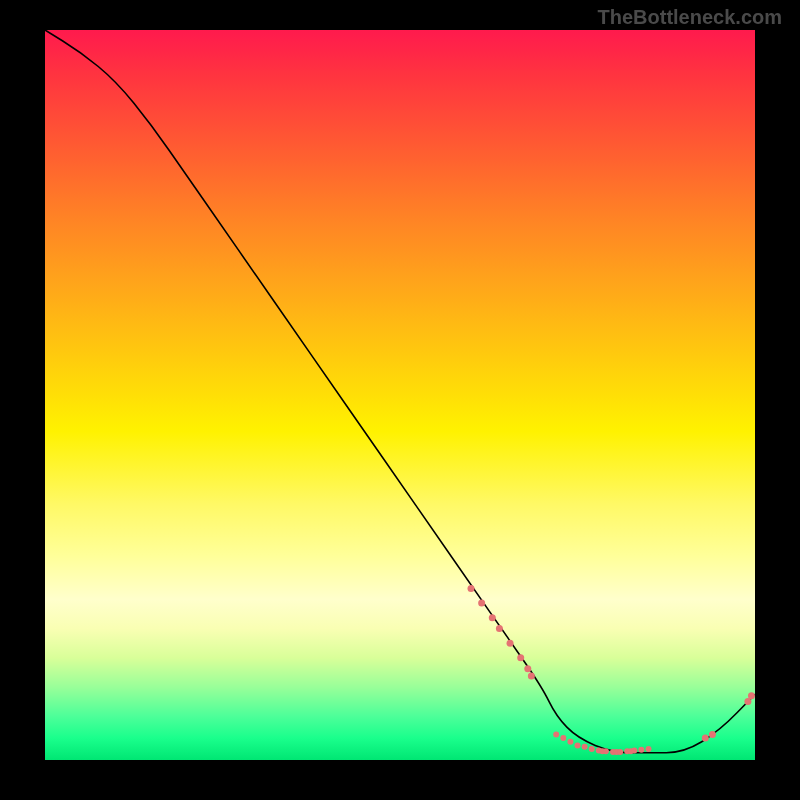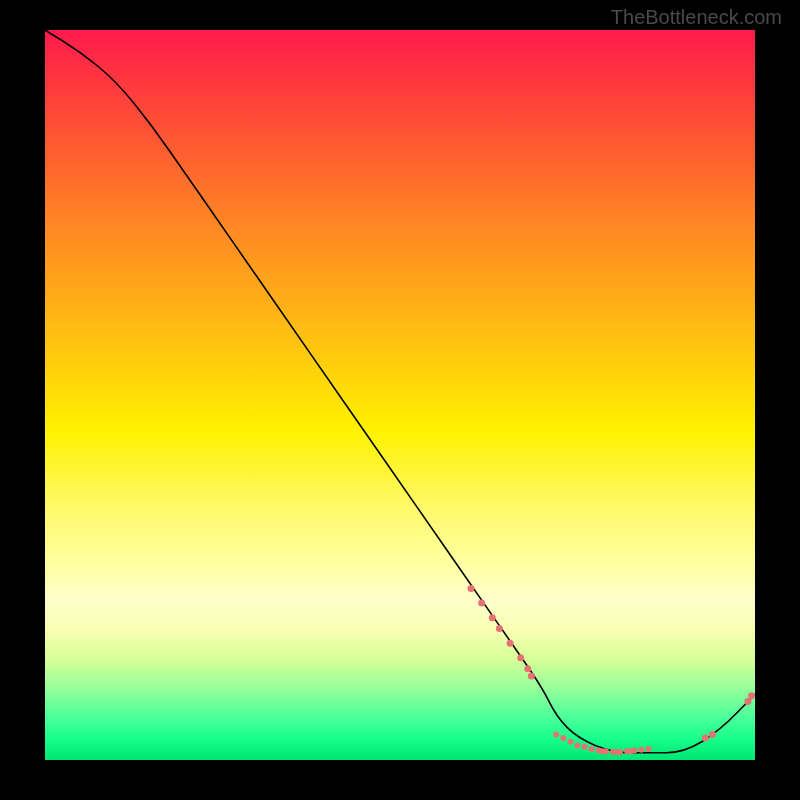--- a/index.html
+++ b/index.html
@@ -16,21 +16,21 @@
     width: 800px;
     height: 800px;
     background: #000;
   }
   .watermark {
     position: absolute;
     top: 6px;
     right: 18px;
     color: #4a4a4a;
     font-size: 20px;
-    font-weight: 400;
+    font-weight: 700;
     z-index: 5;
   }
   .plot-area {
     position: absolute;
     left: 45px;
     top: 30px;
     width: 710px;
     height: 730px;
     background: linear-gradient(to bottom,
       #ff1a4d 0%,

